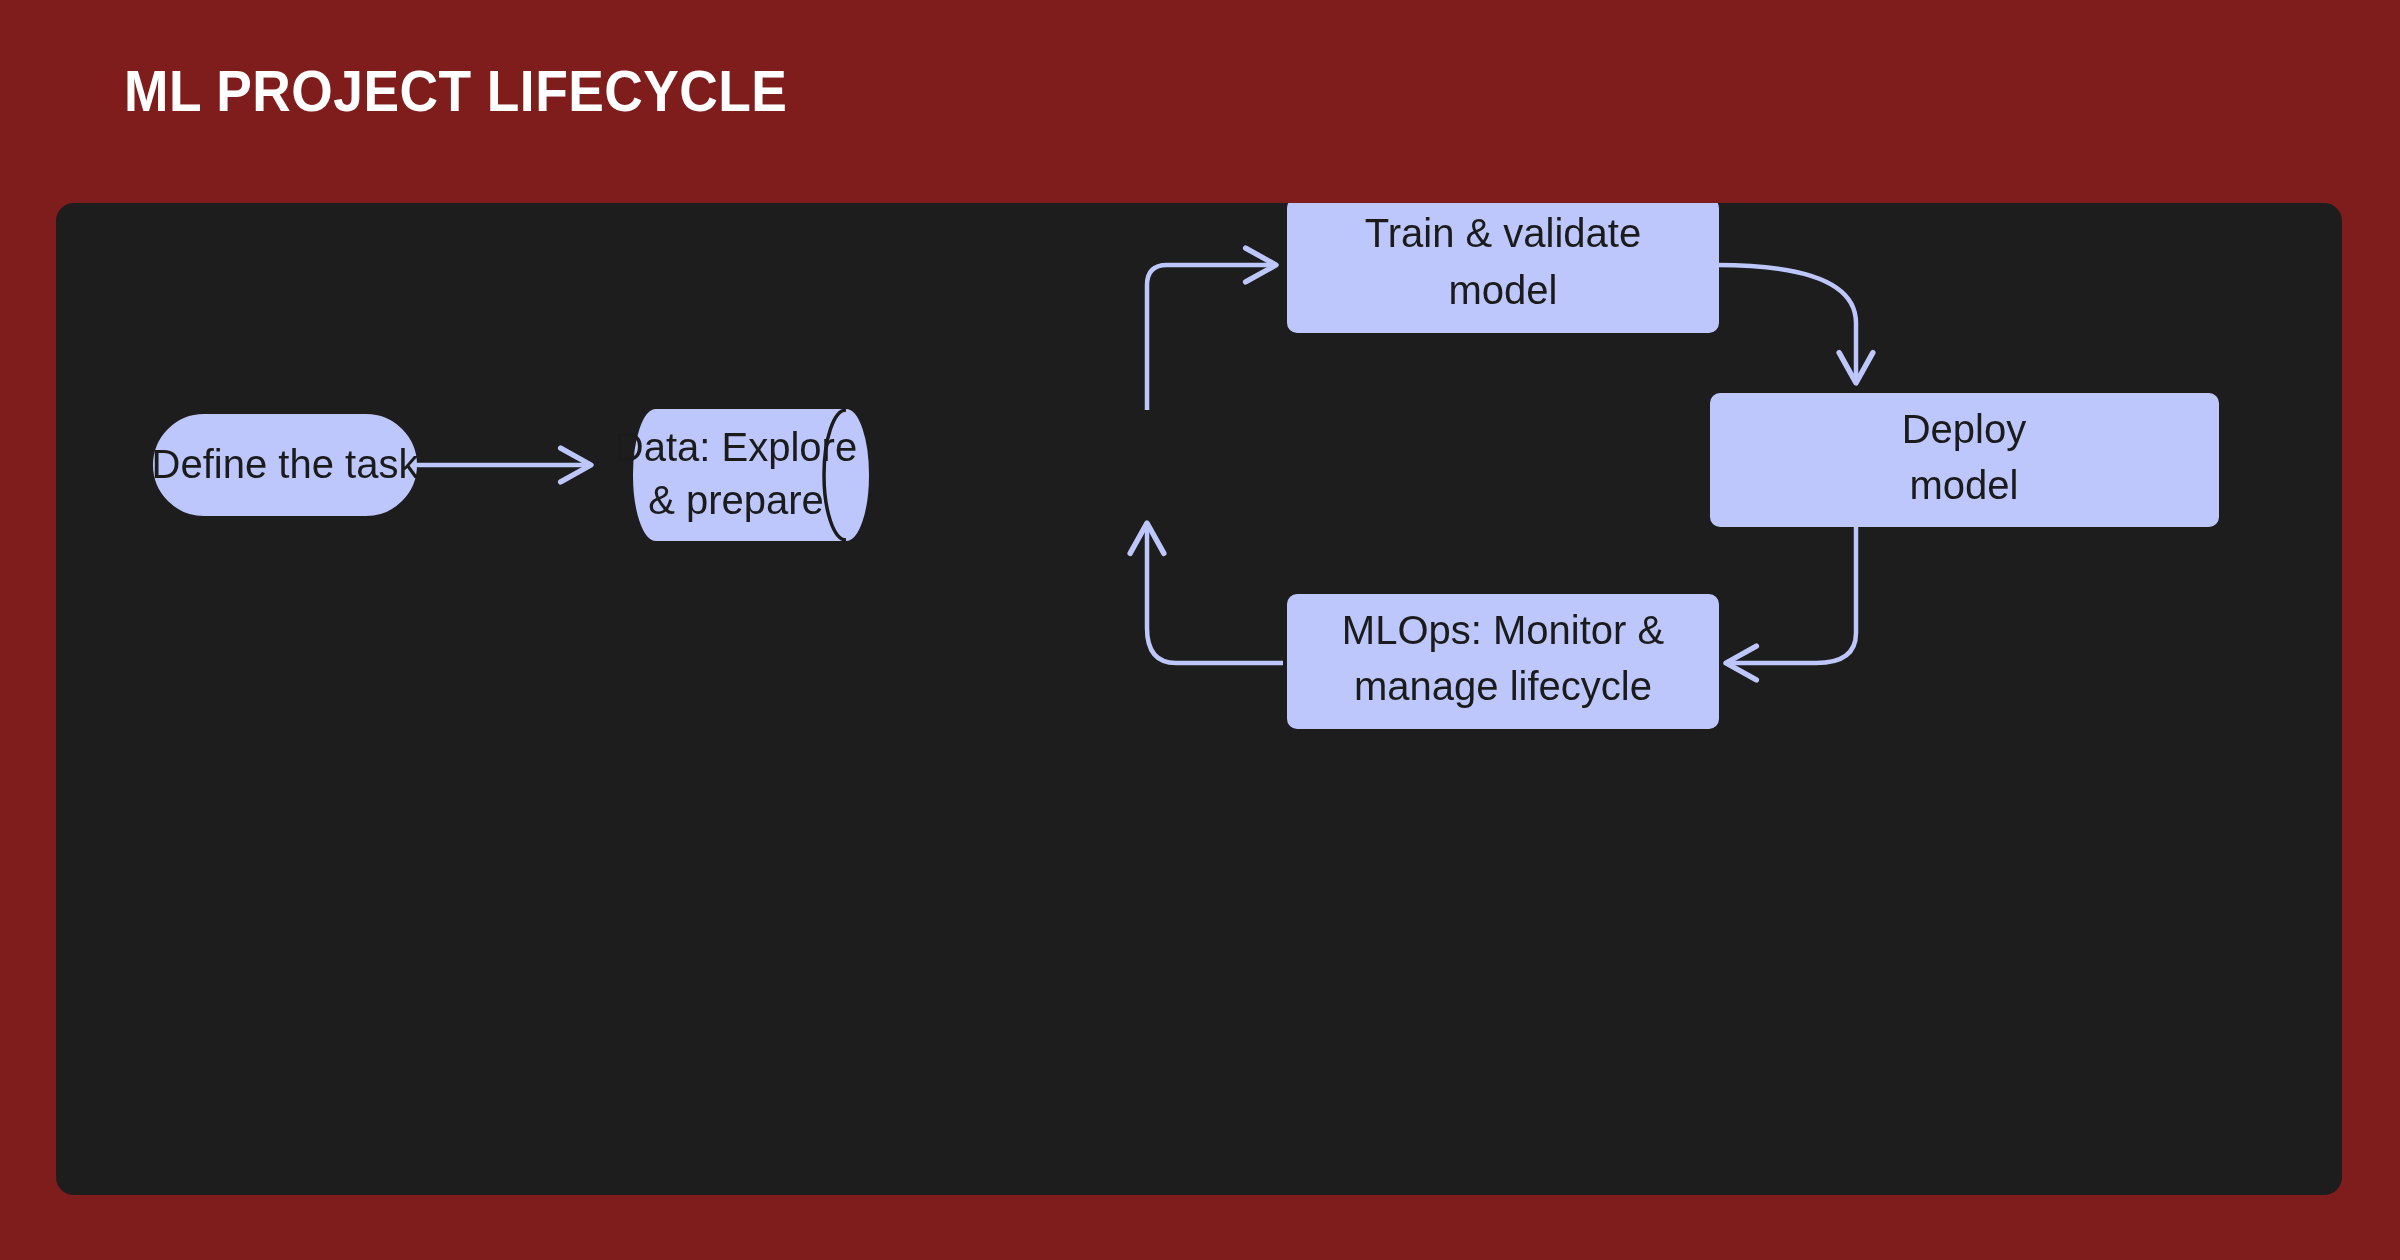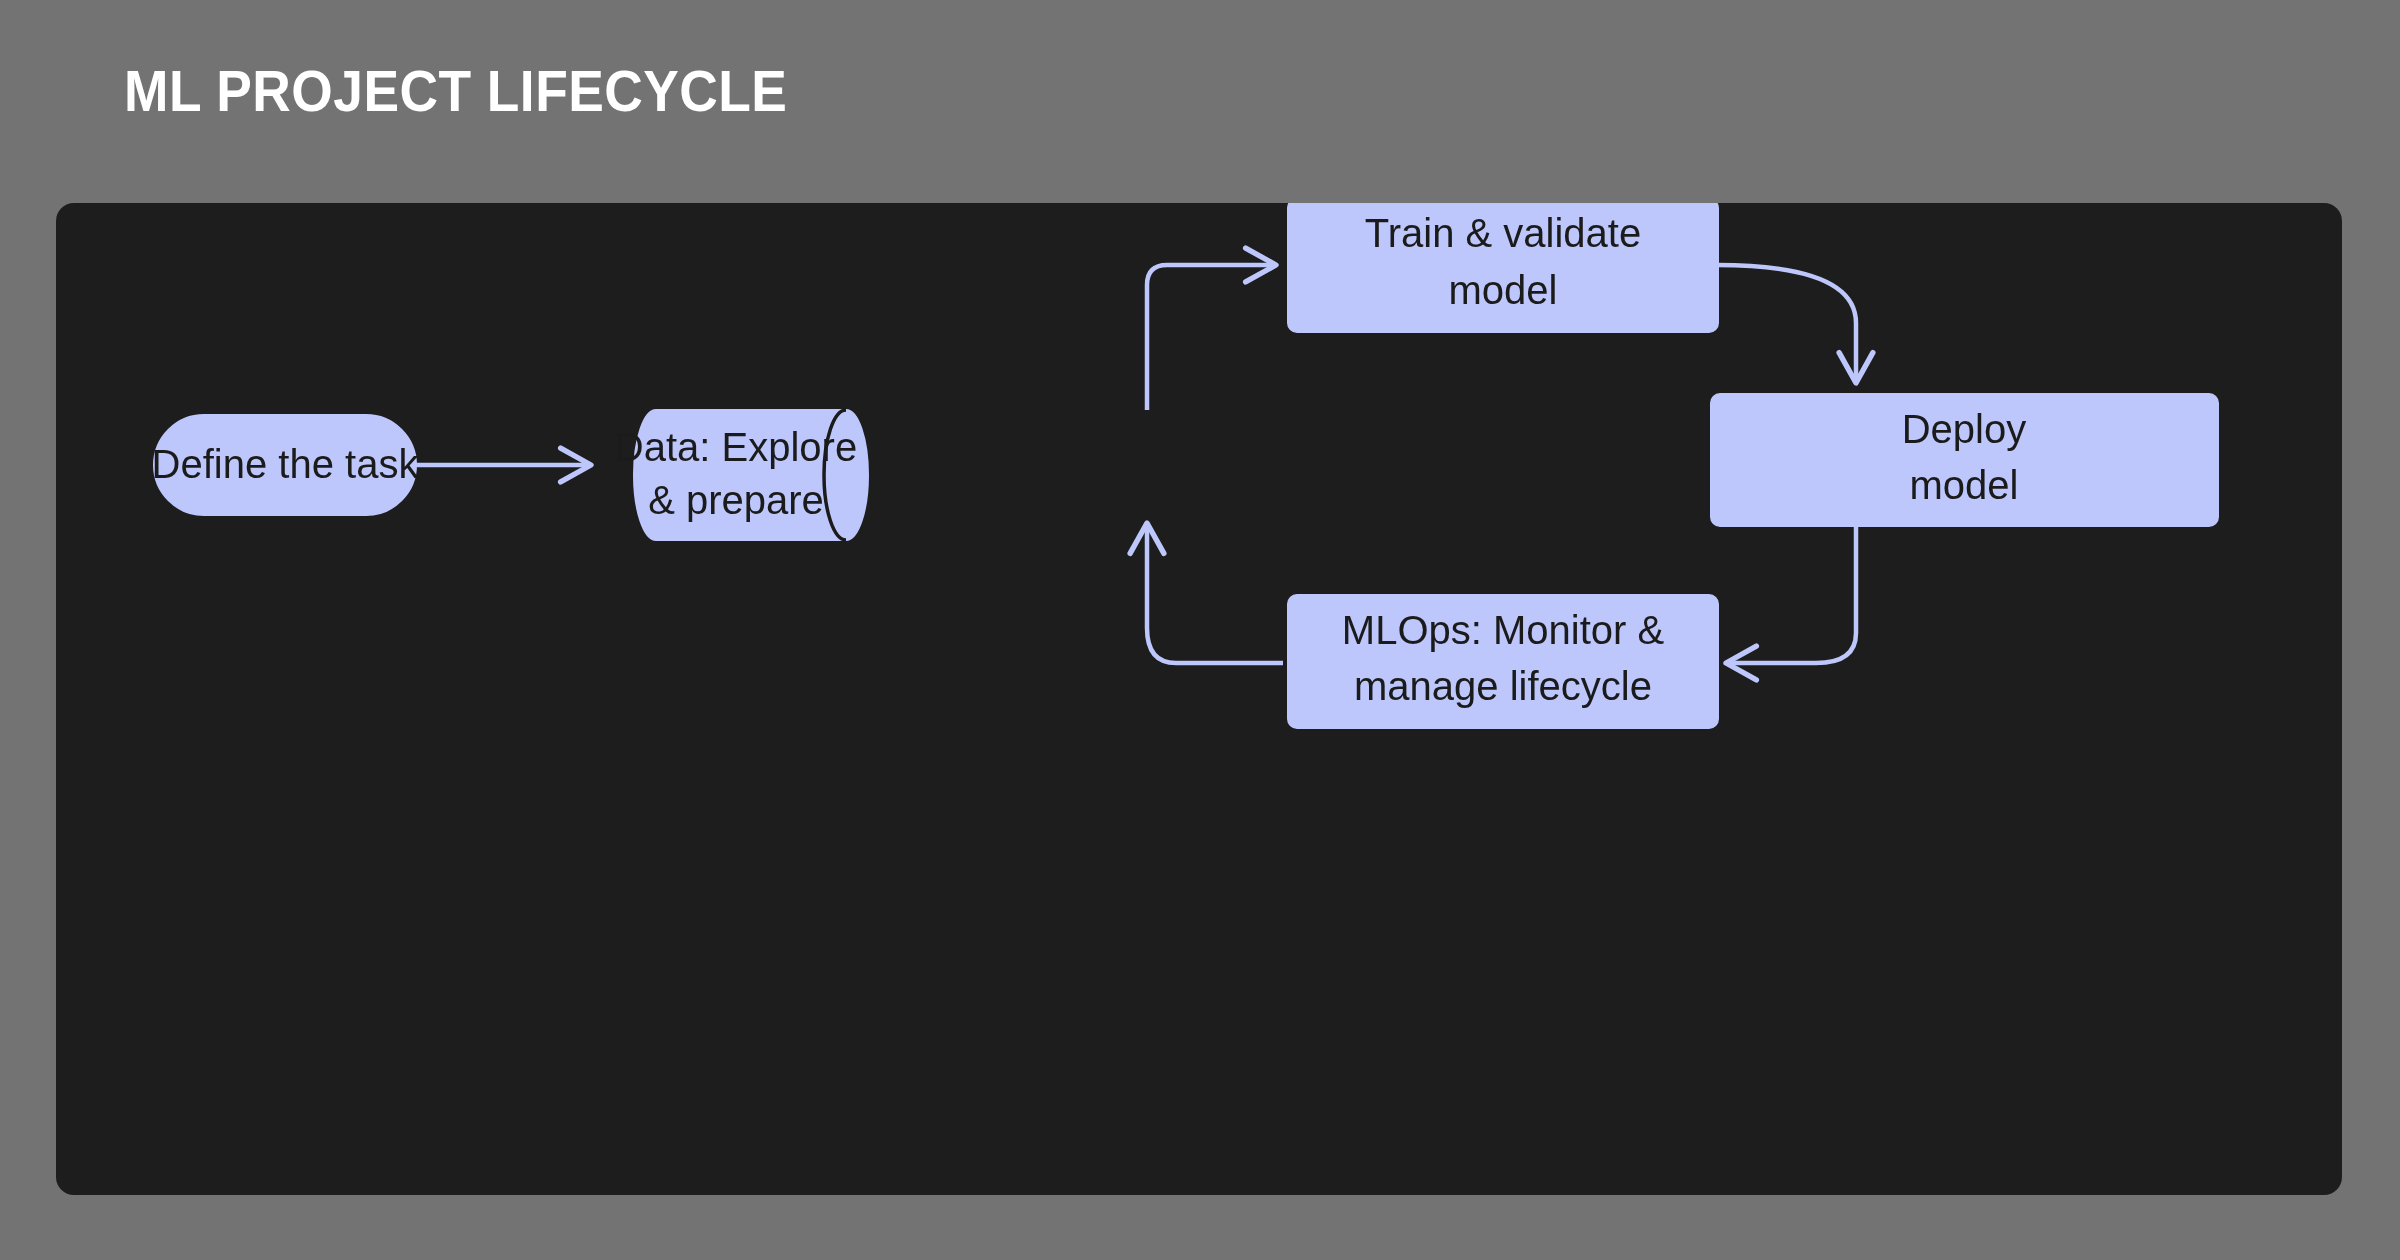--- a/index.html
+++ b/index.html
@@ -11,21 +11,21 @@
   body {
     width: 2400px;
     height: 1260px;
     font-family: "Liberation Sans", "DejaVu Sans", sans-serif;
     overflow: hidden;
   }
   .page {
     position: relative;
     width: 2400px;
     height: 1260px;
-    background: #737373;
+    background: #7f1d1d;
   }
   .page-title {
     position: absolute;
     left: 124px;
     top: 62px;
     font-family: "Liberation Sans Narrow", "Liberation Sans", "DejaVu Sans Condensed", sans-serif;
     font-size: 58px;
     font-weight: bold;
     letter-spacing: 0.5px;
     color: #ffffff;

